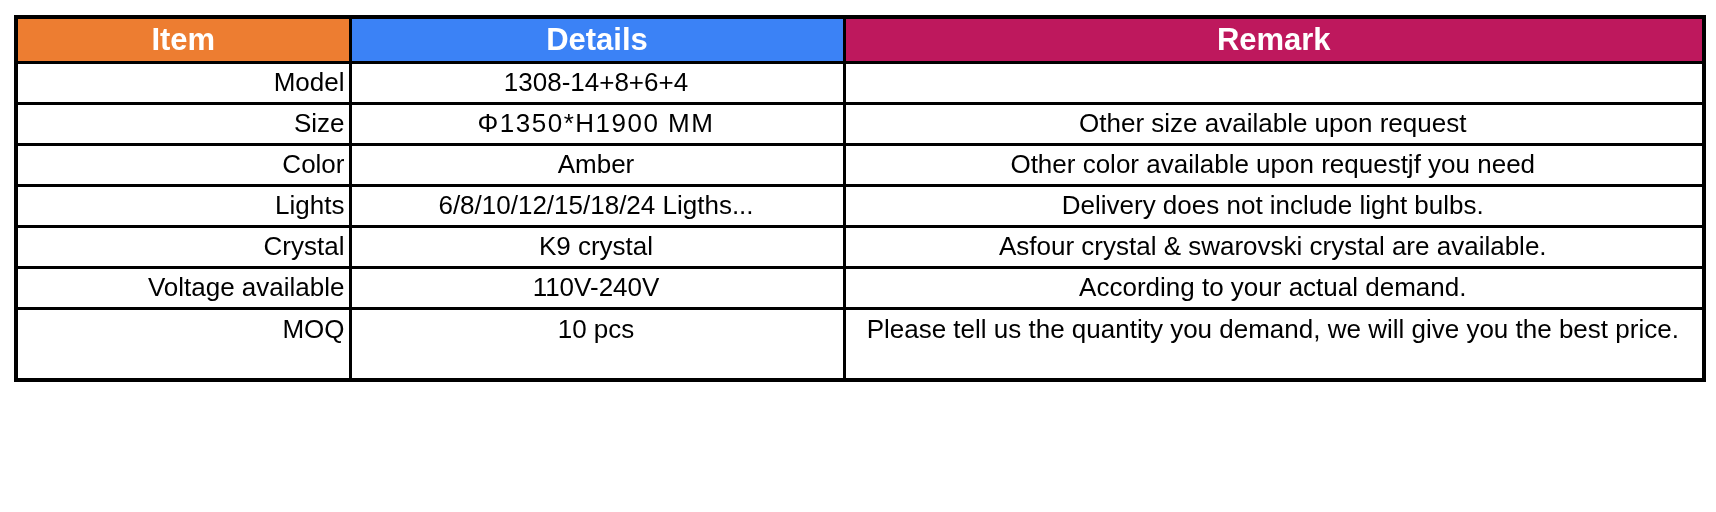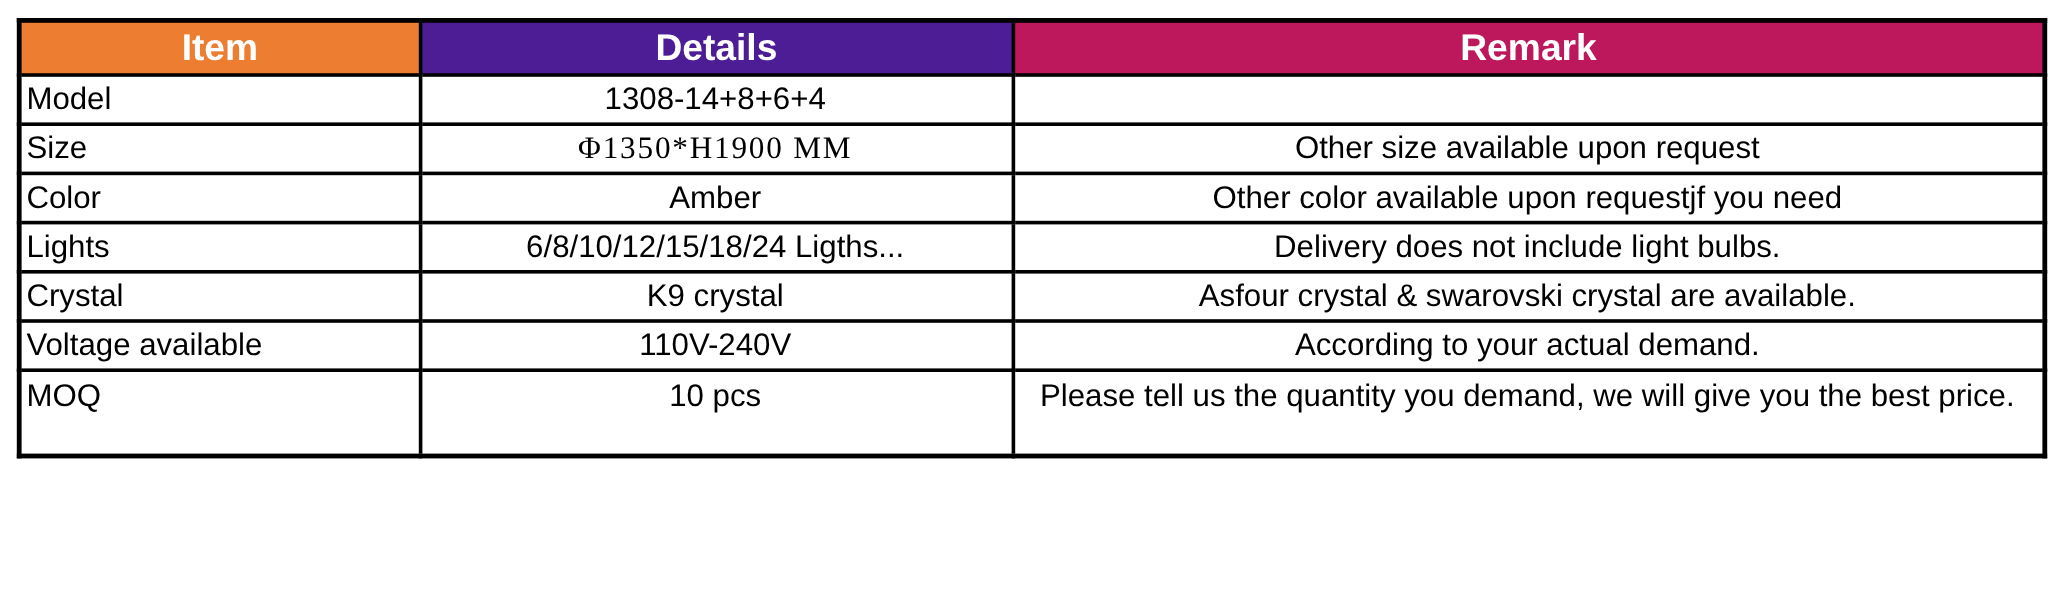--- a/index.html
+++ b/index.html
@@ -30,42 +30,42 @@
     text-align: center;
     vertical-align: middle;
   }
   td {
     height: 41px;
     font-size: 26px;
     color: #000000;
     vertical-align: middle;
     line-height: 1.2;
   }
-  td.c-item { text-align: left; padding: 2px 4px; }
+  td.c-item { text-align: right; padding: 2px 4px; }
   td.c-details, td.c-remark { text-align: center; padding: 0 8px 0 6px; }
   tr.row-moq td { height: 72px; vertical-align: top; padding-top: 4px; }
   td.serif-cell {
-    font-family: Liberation Serif, serif;
+    font-family: Liberation Sans, sans-serif;
     letter-spacing: 1.5px;
   }
 </style>
 </head>
 <body>
 
 <div class="page">
   <table class="spec">
     <colgroup>
       <col style="width:334px">
       <col style="width:494px">
       <col style="width:860px">
     </colgroup>
     <thead>
       <tr>
         <th class="hdr" style="background:#ED7D31">Item</th>
-        <th class="hdr" style="background:#4c1d95">Details</th>
+        <th class="hdr" style="background:#3b82f6">Details</th>
         <th class="hdr" style="background:#be185d">Remark</th>
       </tr>
     </thead>
     <tbody>
       <tr>
         <td class="c-item">Model</td>
         <td class="c-details">1308-14+8+6+4</td>
         <td class="c-remark"></td>
       </tr>
       <tr>

